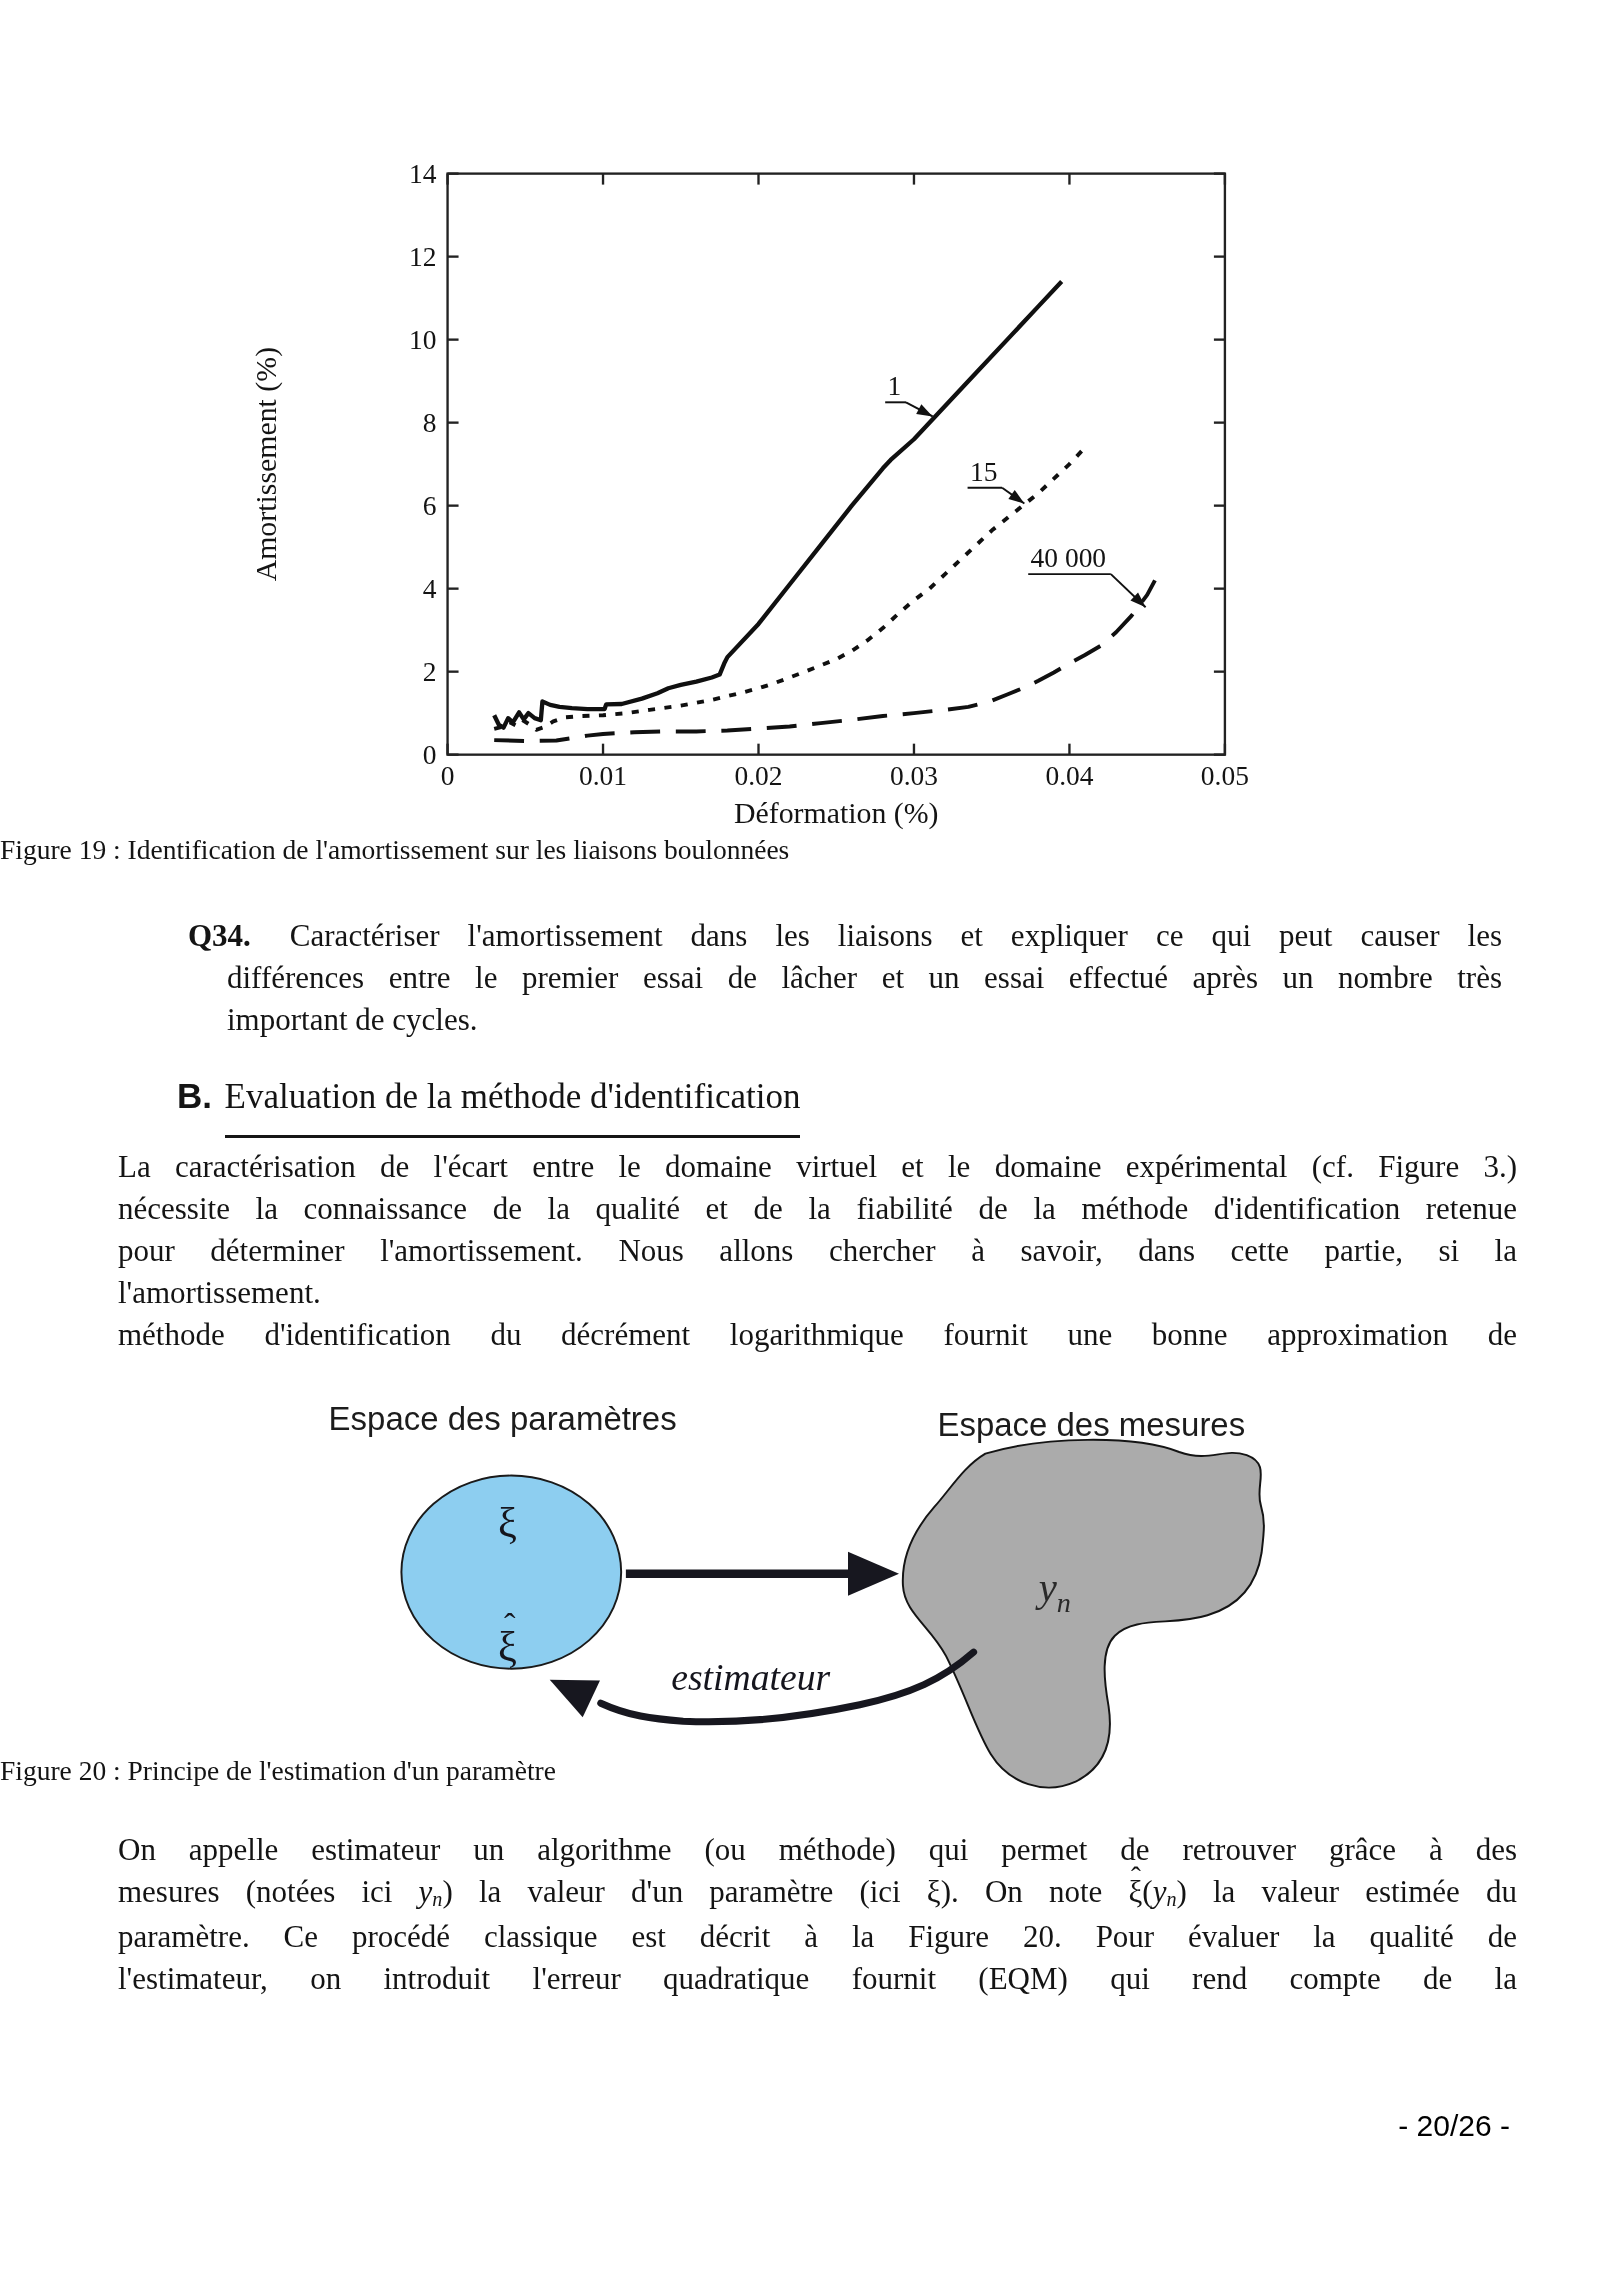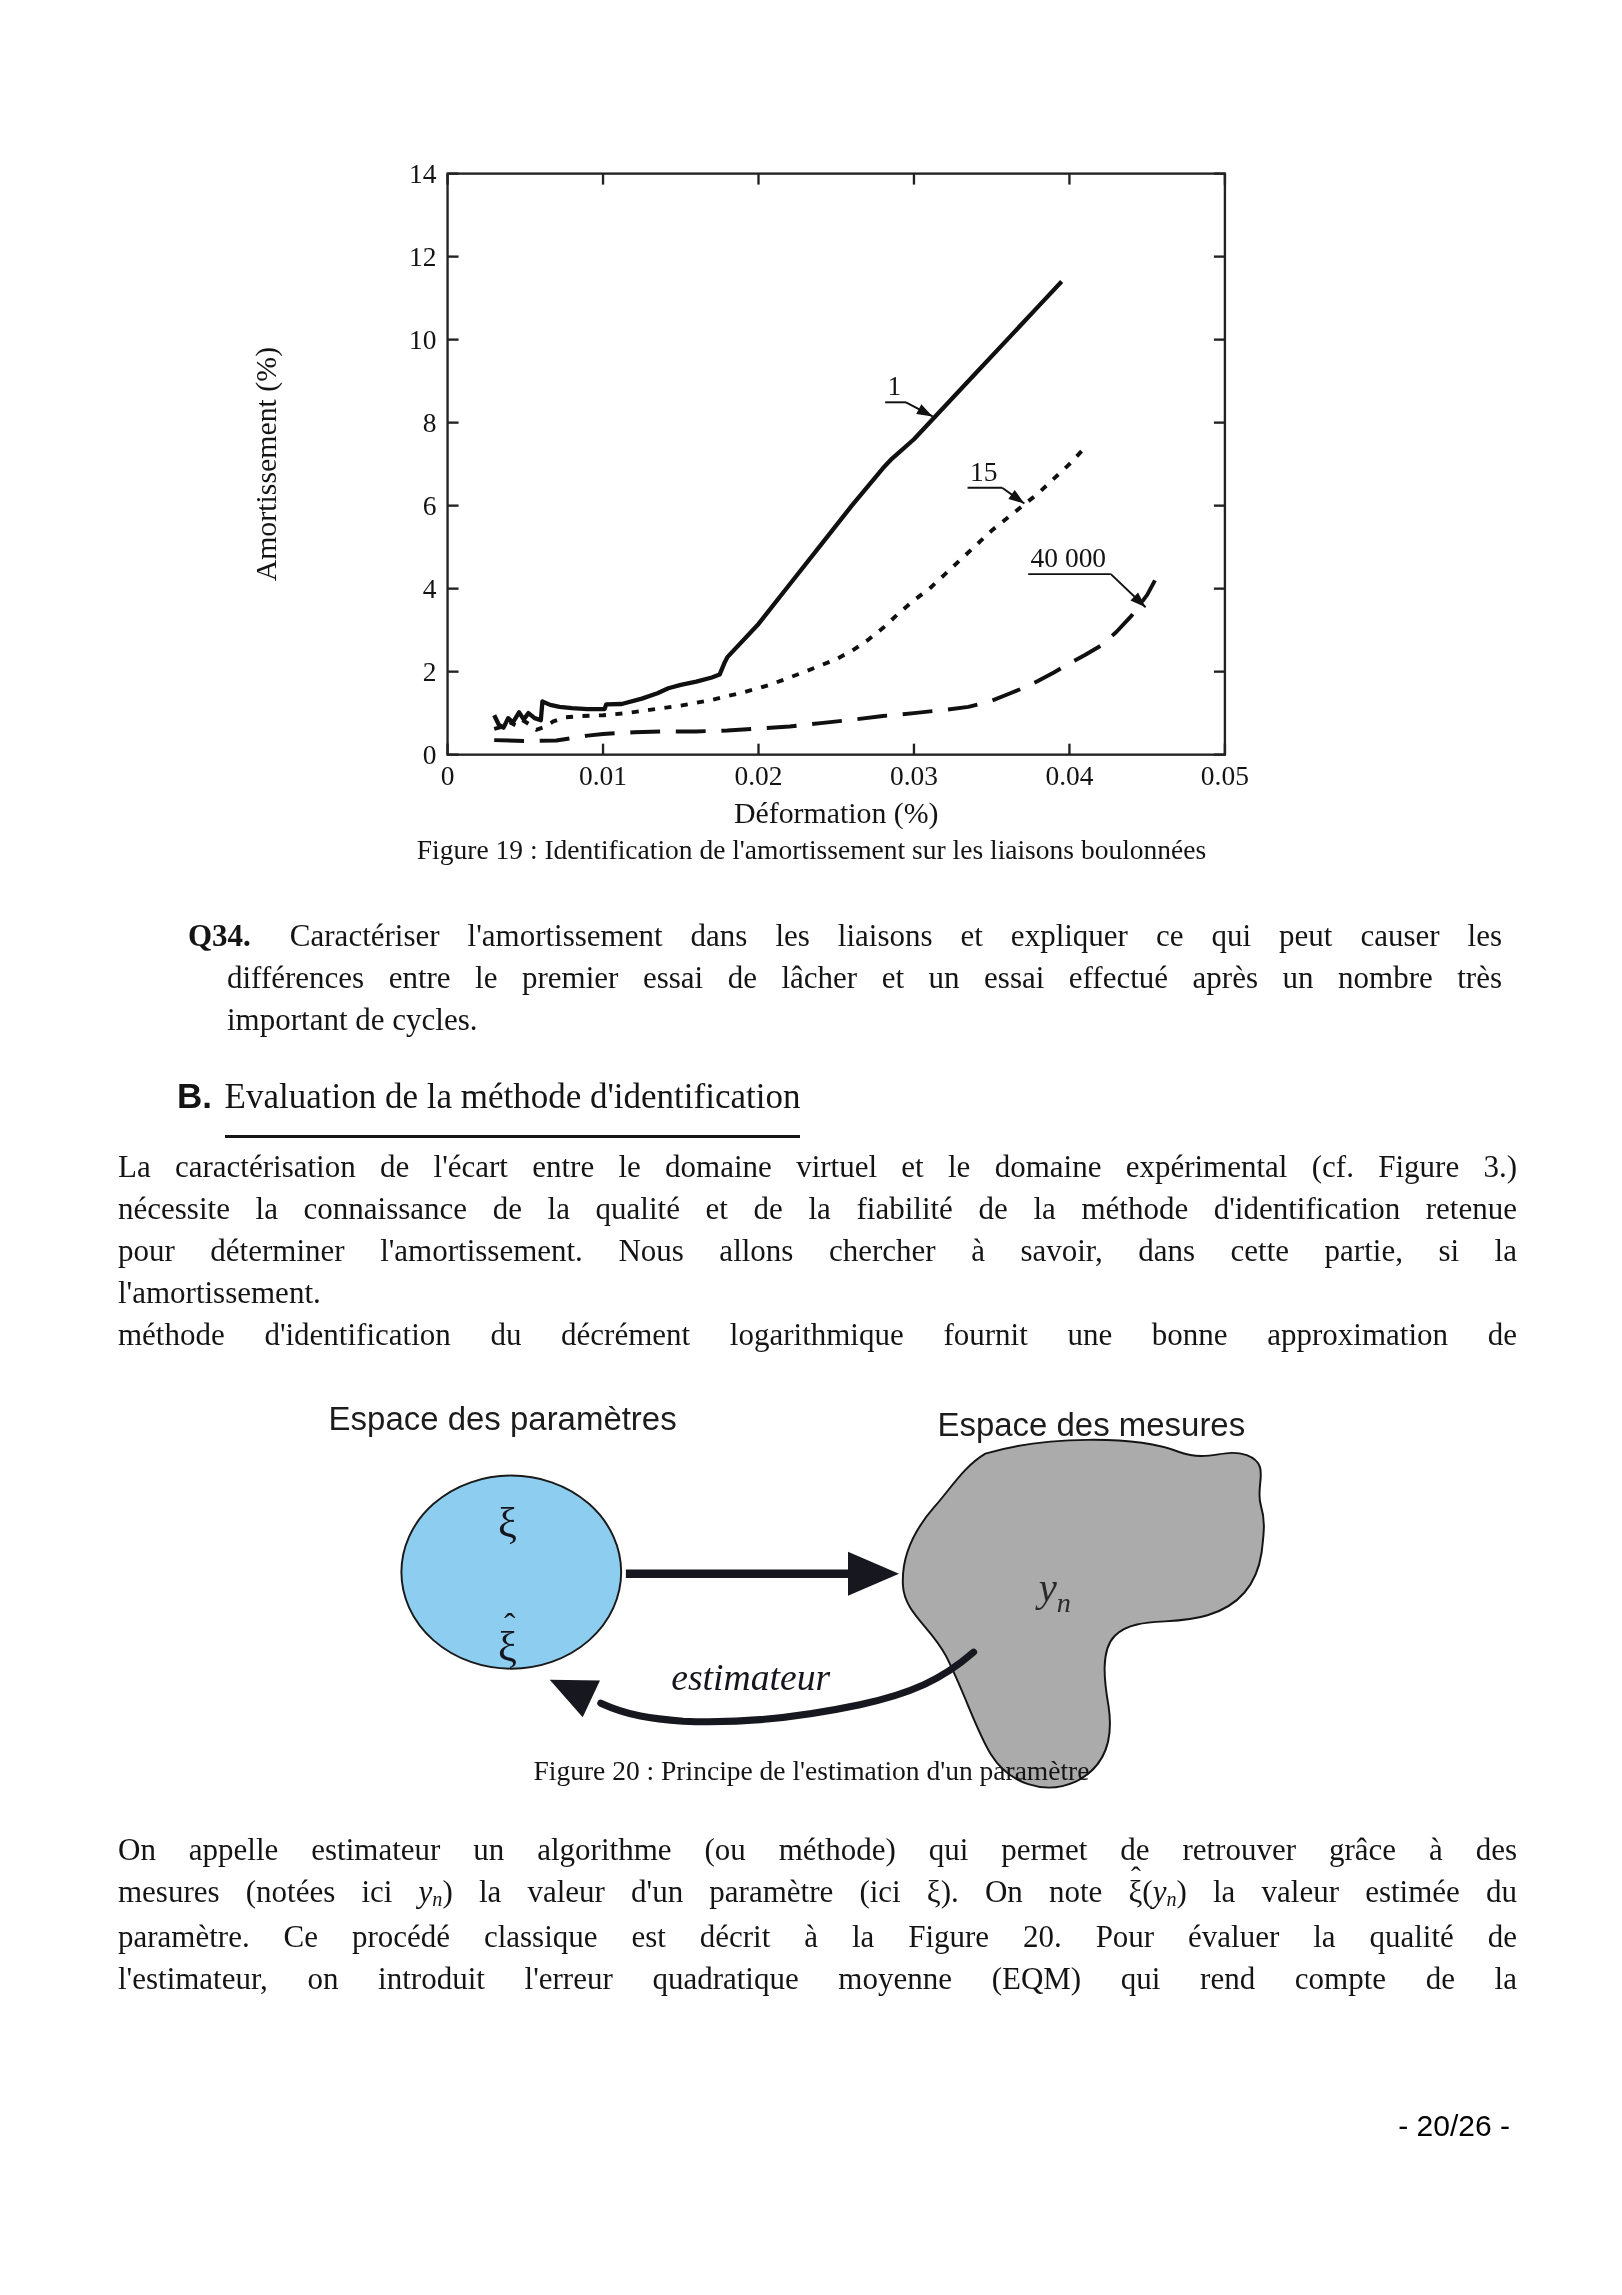--- a/index.html
+++ b/index.html
@@ -12,21 +12,21 @@
   .tick{stroke:#222;stroke-width:3;}
   .ticklab{font-size:35px;}
   .axlab{font-size:38px;}
   .ln{fill:none;stroke:#101010;stroke-width:5.5;stroke-linejoin:round;stroke-linecap:butt;}
   .ln-dotted{stroke-dasharray:9 12;stroke-width:5;}
   .ln-dashed{stroke-dasharray:38 20;stroke-width:5;}
   .annlab{font-size:35px;}
   .annline{stroke:#111;stroke-width:2.5;fill:none;}
   .annhead{fill:#111;stroke:none;}
   
-  .cap{position:absolute;left:0;width:1623px;text-align:center;font-size:27.5px;color:#141414;}
+  .cap{position:absolute;left:0;width:1623px;text-align:left;font-size:27.5px;color:#141414;}
   .pblock{position:absolute;font-size:31px;line-height:42px;color:#141414;}
   .pline{white-space:nowrap;}
   .jline{text-align:justify;text-align-last:justify;}
   .lline{text-align:left;text-align-last:left;}
   .qlabel{font-weight:bold;margin-right:11px;}
   .secB{position:absolute;left:177px;top:1076px;font-size:35px;color:#141414;}
   .blabel{font-family:"Liberation Sans",sans-serif;font-weight:bold;margin-right:12.6px;}
   .btitle{border-bottom:3.1px solid #161616;padding-bottom:19px;}
   .mi{font-style:italic;}
   .msub{font-size:0.65em;font-style:italic;position:relative;top:0.18em;}
@@ -166,19 +166,19 @@
 
     <text class="estT" x="956" y="2153" text-anchor="middle">estimateur</text>
   </svg>
 
   <div class="cap" style="top:1755px;">Figure 20 : Principe de l'estimation d'un paramètre</div>
 
   <div class="pblock" style="left:118px;top:1829px;width:1399px;">
     <div class="pline jline">On appelle estimateur un algorithme (ou méthode) qui permet de retrouver grâce à des</div>
     <div class="pline jline"><span>mesures (notées ici </span><span class="mi"><span>y</span><span class="msub">n</span></span><span>) la valeur d'un paramètre (ici </span><span>ξ</span><span>). On note </span><span class="hatw"><span class="hatc">ˆ</span><span>ξ</span></span><span>(</span><span class="mi"><span>y</span><span class="msub">n</span></span><span>)</span><span> la valeur estimée du</span></div>
     <div class="pline jline">paramètre. Ce procédé classique est décrit à la Figure 20. Pour évaluer la qualité de</div>
-    <div class="pline jline">l'estimateur, on introduit l'erreur quadratique moyenne (EQM) qui rend compte de la</div>
+    <div class="pline jline">l'estimateur, on introduit l'erreur quadratique fournit (EQM) qui rend compte de la</div>
   </div>
 
   <div class="footer">- 20/26 -</div>
 
 </div>
 
 
 </body></html>

